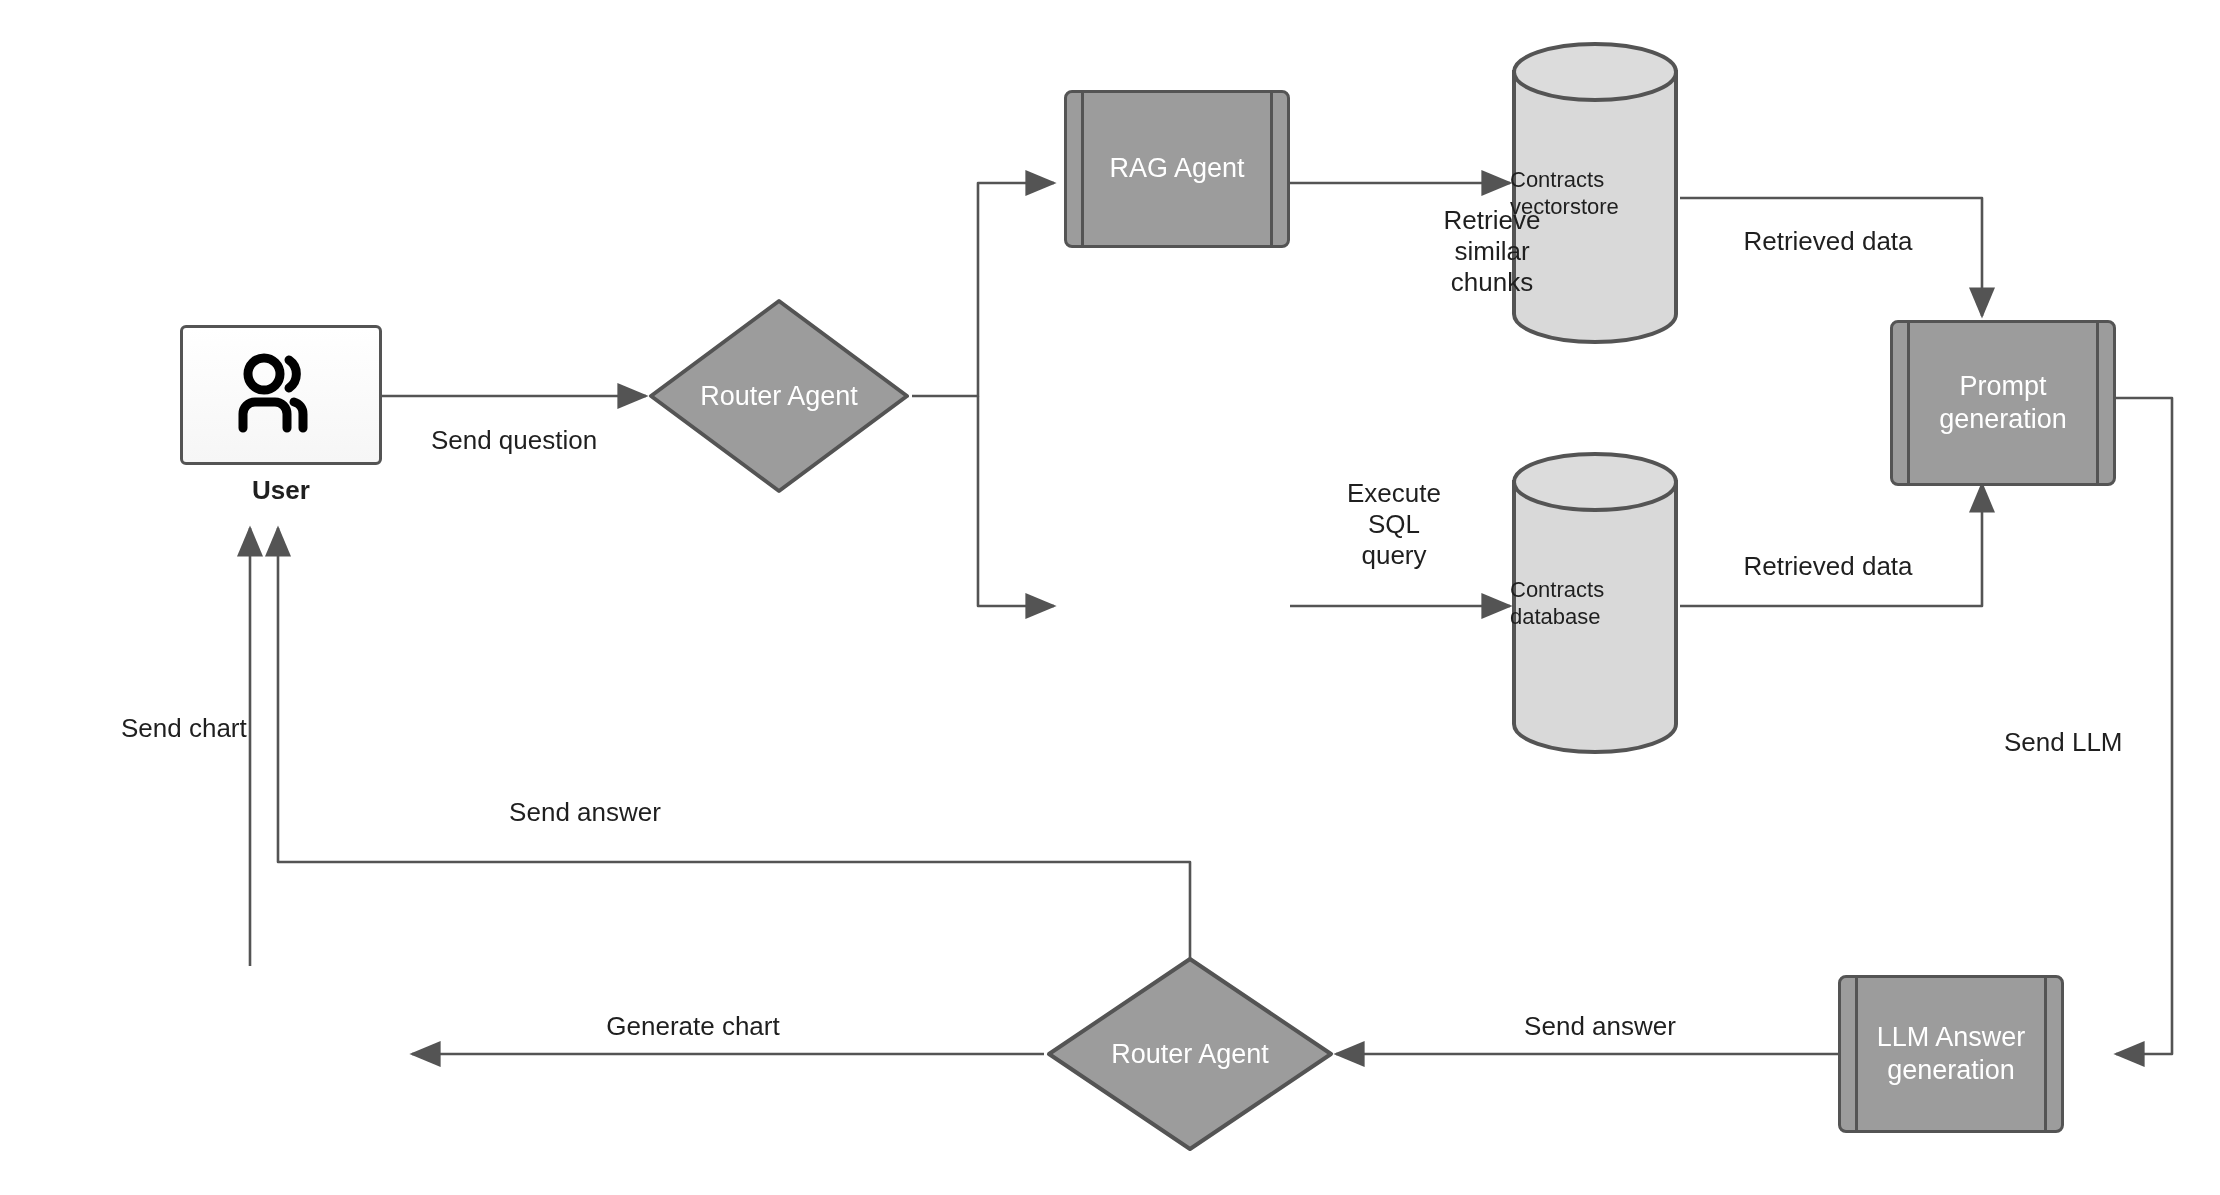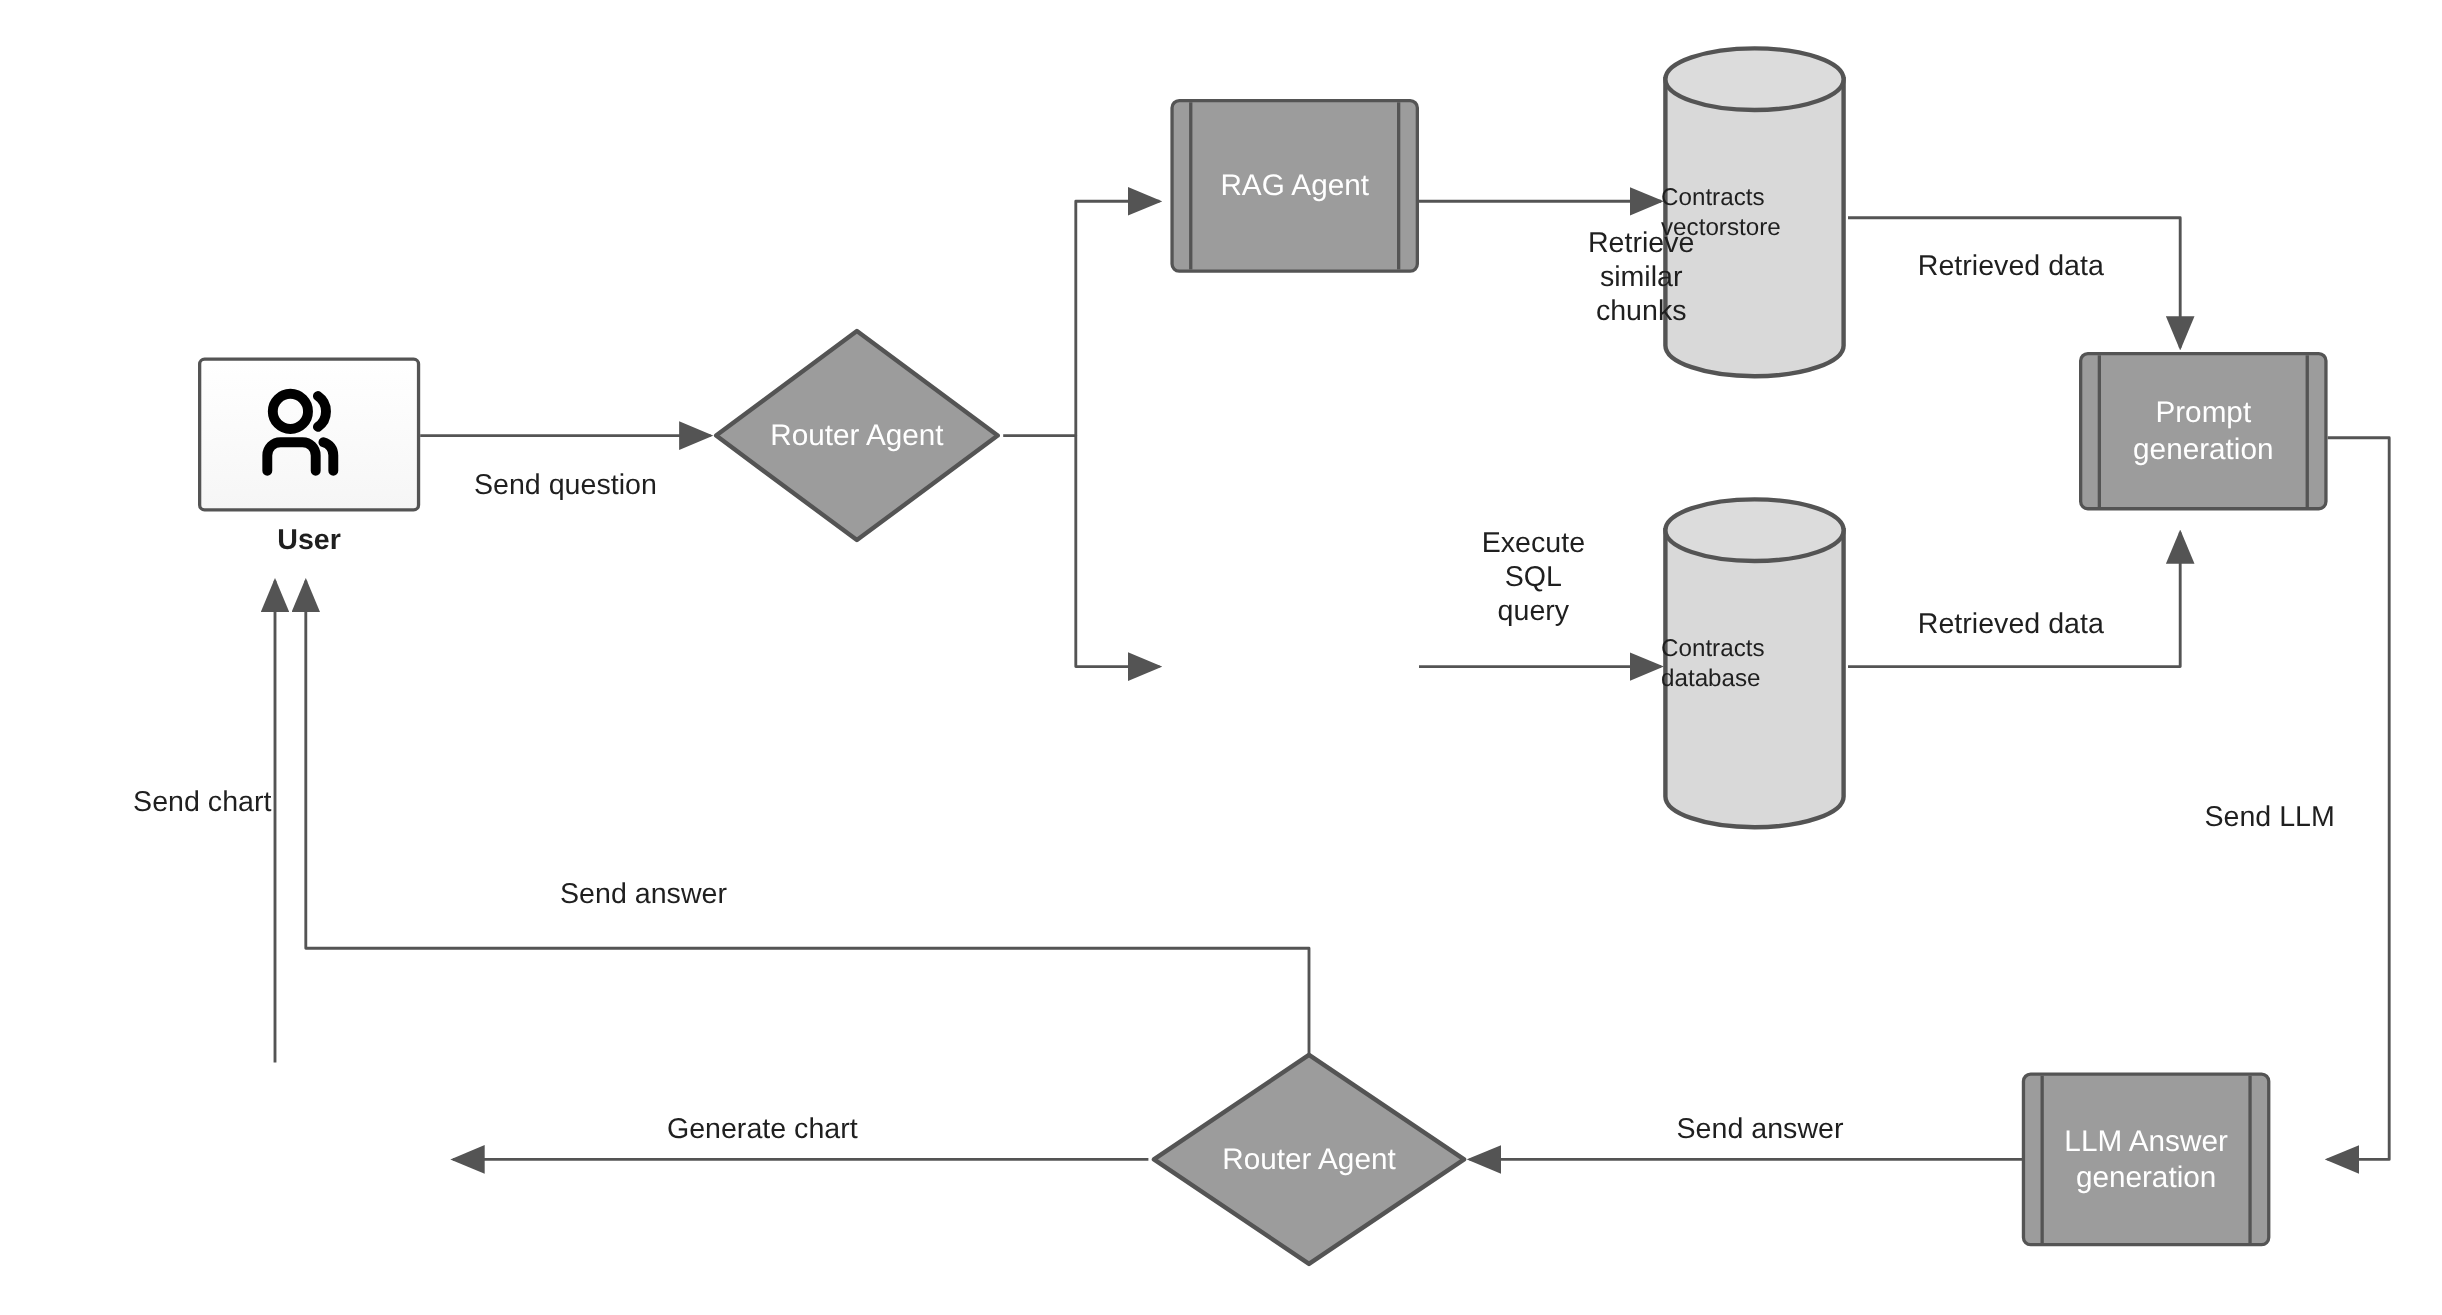--- a/index.html
+++ b/index.html
@@ -200,21 +200,21 @@
 
   <div class="node cyl" style="left:1510px; top:450px; width:170px; height:306px;">
     <svg width="170" height="306" viewBox="0 0 170 306" xmlns="http://www.w3.org/2000/svg">
       <path d="M4,32 L4,274 A81,28 0 0 0 166,274 L166,32 Z" fill="#d9d9d9" stroke="#545454" stroke-width="4"></path>
       <ellipse cx="85" cy="32" rx="81" ry="28" fill="#dcdcdc" stroke="#545454" stroke-width="4"></ellipse>
     </svg>
     <div class="clabel">Contracts
 database</div>
   </div>
 
-  <div class="node proc" style="left:1890px; top:320px; width:226px; height:144px;">
+  <div class="node proc" style="left:1890px; top:320px; width:226px; height:166px;">
     <span class="bar-l"></span>
     <span class="bar-r"></span>
     <span class="plabel">Prompt
 generation</span>
   </div>
 
   <div class="node proc" style="left:1838px; top:975px; width:226px; height:158px;">
     <span class="bar-l"></span>
     <span class="bar-r"></span>
     <span class="plabel">LLM Answer

